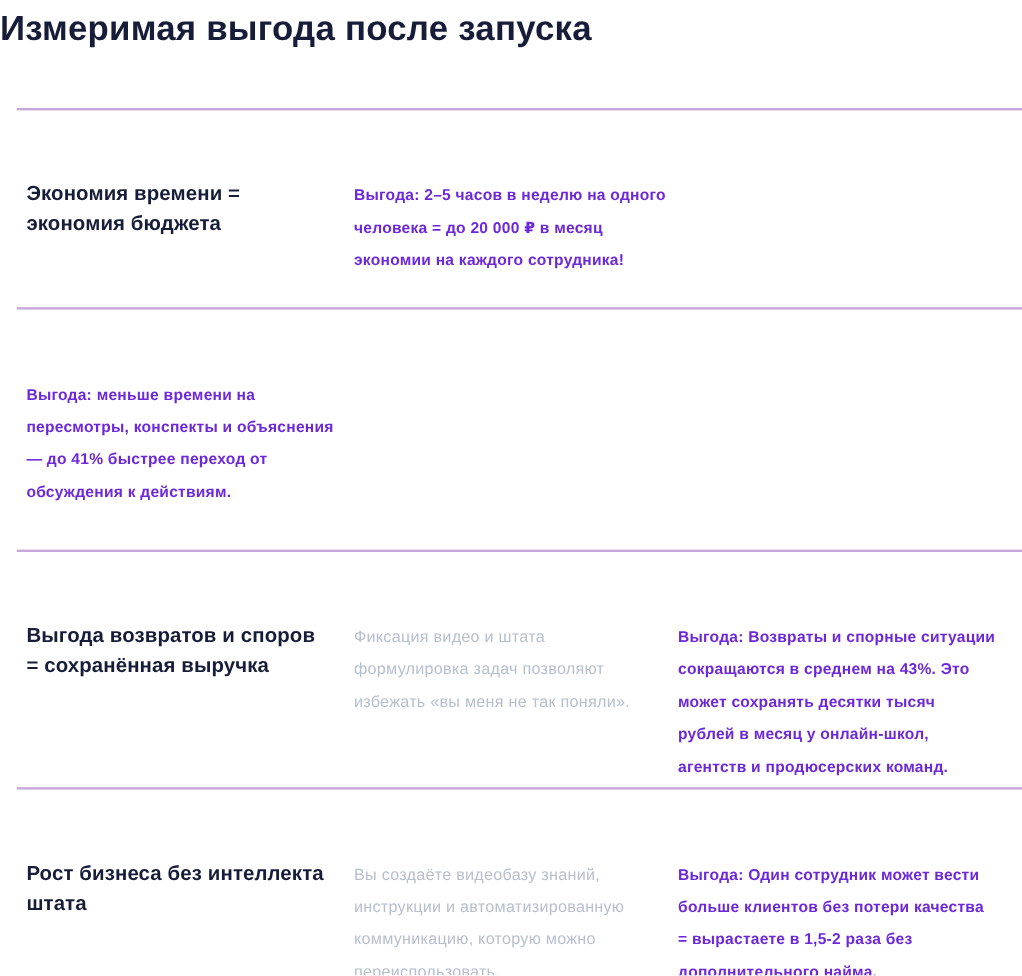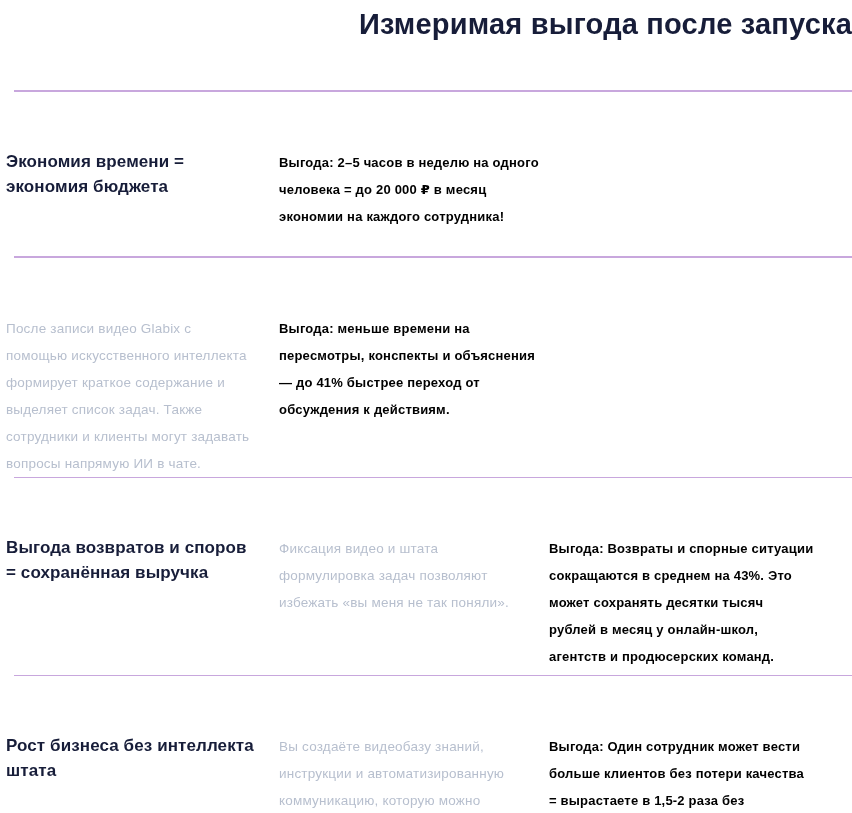--- a/index.html
+++ b/index.html
@@ -9,42 +9,42 @@
     font-family: "Liberation Sans", "DejaVu Sans", sans-serif;
   }
   main {
     width: 852px;
     height: 813px;
     overflow: hidden;
     background: #ffffff;
   }
   h2.section-title {
     margin-top: 5px;
-    text-align: right;
+    text-align: left;
     font-size: 29px;
     line-height: 38px;
     font-weight: 700;
     letter-spacing: 0.2px;
     color: #171d39;
   }
   section.row { display: block; }
   section.row-1 { margin-top: 47px; min-height: 166px; }
   section.row-2 { min-height: 202px; }
   section.row-3 { min-height: 198px; }
   section.row-4 { min-height: 157px; }
   hr.divider {
     border: none;
     height: 1.5px;
     background: #c8a7dd;
     margin: 0 0 0 14px;
   }
   .row-grid {
     display: grid;
     grid-template-columns: 273px 270px 265px;
-    margin-left: 6px;
+    margin-left: 22px;
     padding-top: 57px;
     align-items: start;
   }
   .row-title {
     font-size: 17px;
     line-height: 25px;
     font-weight: 700;
     color: #171d39;
     padding-right: 23px;
     letter-spacing: 0.1px;
@@ -54,21 +54,21 @@
     line-height: 27px;
     font-weight: 400;
     color: #b7bfce;
     padding-right: 24px;
     letter-spacing: 0.2px;
   }
   .row-benefit {
     font-size: 13px;
     line-height: 27px;
     font-weight: 600;
-    color: #000000;
+    color: #6d28d9;
     letter-spacing: 0.2px;
   }
 </style>
 </head>
 <body>
 
 <main>
 
   <h2 class="section-title">Измеримая выгода после запуска</h2>
 
@@ -76,21 +76,20 @@
     <hr class="divider">
     <div class="row-grid">
       <h3 class="row-title">Экономия времени = экономия бюджета</h3>
       <p class="row-benefit">Выгода: 2–5 часов в неделю на одного человека = до 20 000 ₽ в месяц экономии на каждого сотрудника!</p>
     </div>
   </section>
 
   <section class="row row-2">
     <hr class="divider">
     <div class="row-grid">
-      <p class="row-desc">После записи видео Glabix с помощью искусственного интеллекта формирует краткое содержание и выделяет список задач. Также сотрудники и клиенты могут задавать вопросы напрямую ИИ в чате.</p>
       <p class="row-benefit">Выгода: меньше времени на пересмотры, конспекты и объяснения — до 41% быстрее переход от обсуждения к действиям.</p>
     </div>
   </section>
 
   <section class="row row-3">
     <hr class="divider">
     <div class="row-grid">
       <h3 class="row-title">Выгода возвратов и споров = сохранённая выручка</h3>
       <p class="row-desc">Фиксация видео и штата формулировка задач позволяют избежать «вы меня не так поняли».</p>
       <p class="row-benefit">Выгода: Возвраты и спорные ситуации сокращаются в среднем на 43%. Это может сохранять десятки тысяч рублей в месяц у онлайн-школ, агентств и продюсерских команд.</p>

